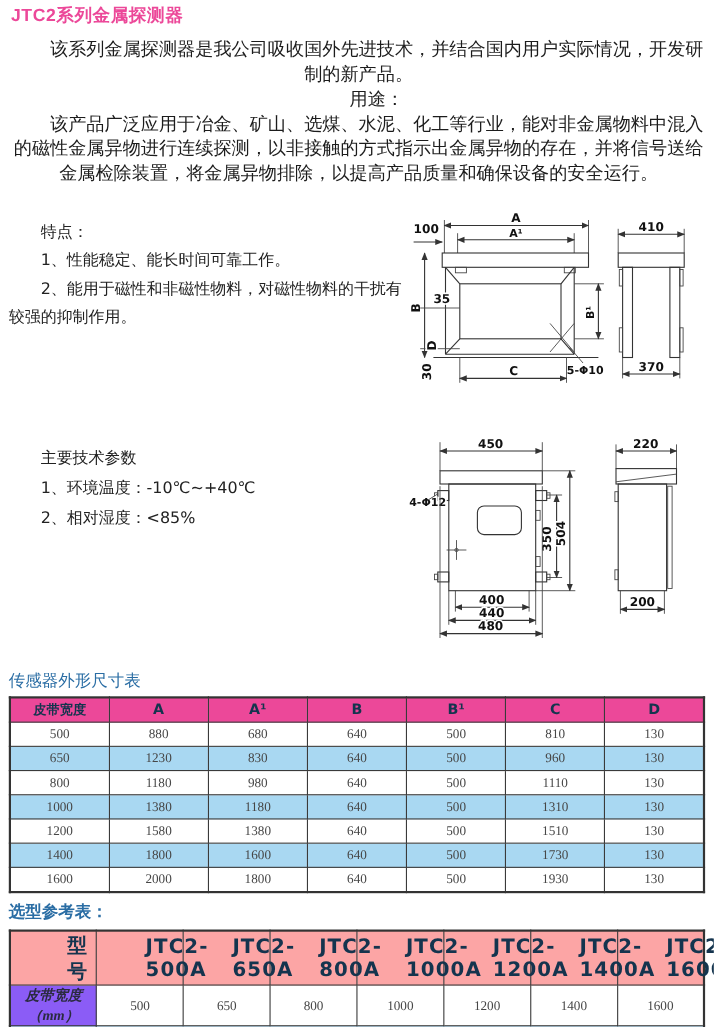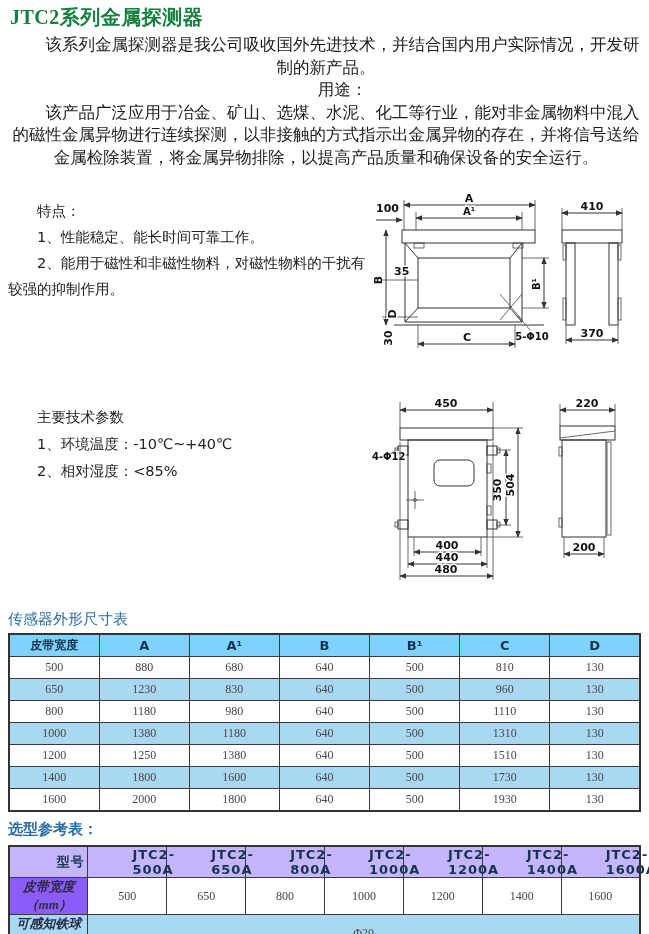--- a/index.html
+++ b/index.html
@@ -1,20 +1,20 @@
 <!DOCTYPE html>
 <html><head>
 <meta charset="utf-8">
 <style>
   html,body{margin:0;padding:0;background:#ffffff;}
   .page{position:relative;width:649px;height:934px;background:#fff;overflow:hidden;
         font-family:"Liberation Serif","DejaVu Serif",serif;color:#1c1c1c;}
 
-  .title{position:absolute;left:10px;top:4px;font-family:Liberation Serif, serif;
-         font-weight:bold;font-size:20px;letter-spacing:.5px;color:#15803d;}
+  .title{position:absolute;left:10px;top:4px;font-family:Liberation Sans, sans-serif;
+         font-weight:bold;font-size:16px;letter-spacing:.5px;color:#ec4899;}
 
   .intro{position:absolute;left:8px;top:34px;width:636px;font-size:16.5px;line-height:22.5px;text-align:center;}
   .intro p{margin:0;text-indent:2em;}
 
   .features{position:absolute;left:8px;top:198px;width:370px;
             font-family:"DejaVu Sans","Liberation Sans",sans-serif;font-size:14.5px;line-height:26px;color:#222;}
   .features p{margin:0;text-indent:2em;}
 
   .params{position:absolute;left:8px;top:404px;width:370px;
           font-family:"DejaVu Sans","Liberation Sans",sans-serif;font-size:14.5px;line-height:27px;color:#222;}
@@ -28,32 +28,32 @@
   .dimtxt.sm{font-size:10px;}
 
   .t1label{position:absolute;left:8px;top:610px;font-family:"DejaVu Sans",sans-serif;
            font-size:15px;font-weight:normal;color:#2a6da4;}
   .t1unit{position:absolute;left:503px;top:632px;font-family:"DejaVu Sans",sans-serif;
           font-size:15px;color:#111;}
 
   table.t1{position:absolute;left:8px;top:633px;width:633px;border-collapse:collapse;
            table-layout:fixed;text-align:center;border:2px solid #333;}
   .t1 th,.t1 td{border:1px solid #3a3a3a;padding:0;}
-  .t1 th{background:#7dd3fc;font-family:"DejaVu Sans",sans-serif;font-size:13px;font-weight:600;
+  .t1 th{background:#ec4899;font-family:"DejaVu Sans",sans-serif;font-size:13px;font-weight:600;
          color:#14344e;height:21px;}
   .t1 th:first-child{font-size:12px;}
   .t1 td{font-family:"Liberation Serif",serif;font-size:12px;color:#474747;height:21px;background:#fff;}
   .t1 tr.alt td{background:#a9d8f2;}
 
   .t2label{position:absolute;left:8px;top:820px;font-family:"DejaVu Sans",sans-serif;
            font-size:15px;font-weight:bold;color:#2a6da4;}
   table.t2{position:absolute;left:8px;top:845px;width:633px;border-collapse:collapse;
            table-layout:fixed;text-align:center;border:2px solid #333;}
   .t2 th,.t2 td{border:1px solid #3a3a3a;padding:0;}
-  .t2 th.model{background:#c4b5fd;font-family:"DejaVu Sans",sans-serif;font-size:13px;
+  .t2 th.model{background:#fca5a5;font-family:"DejaVu Sans",sans-serif;font-size:18px;
                font-weight:600;color:#14344e;height:25px;letter-spacing:1px;padding-left:44px;}
   .t2 th.rowlabel{background:#8b5cf6;font-family:"Liberation Serif",serif;font-style:italic;
                   font-size:13px;font-weight:600;color:#2b2b40;height:25px;}
   .t2 td{font-family:"Liberation Serif",serif;font-size:12px;color:#474747;height:25px;background:#fff;}
   .t2 tr.blue td,.t2 tr.blue th{background:#a9d8f2;}
   .t2 tr.last td,.t2 tr.last th{height:28px;}
 </style>
 </head>
 <body>
 
@@ -257,21 +257,21 @@
           <td>1000</td>
           <td>1380</td>
           <td>1180</td>
           <td>640</td>
           <td>500</td>
           <td>1310</td>
           <td>130</td>
         </tr>
         <tr>
           <td>1200</td>
-          <td>1250</td>
+          <td>1580</td>
           <td>1380</td>
           <td>640</td>
           <td>500</td>
           <td>1510</td>
           <td>130</td>
         </tr>
         <tr class="alt">
           <td>1400</td>
           <td>1800</td>
           <td>1600</td>

